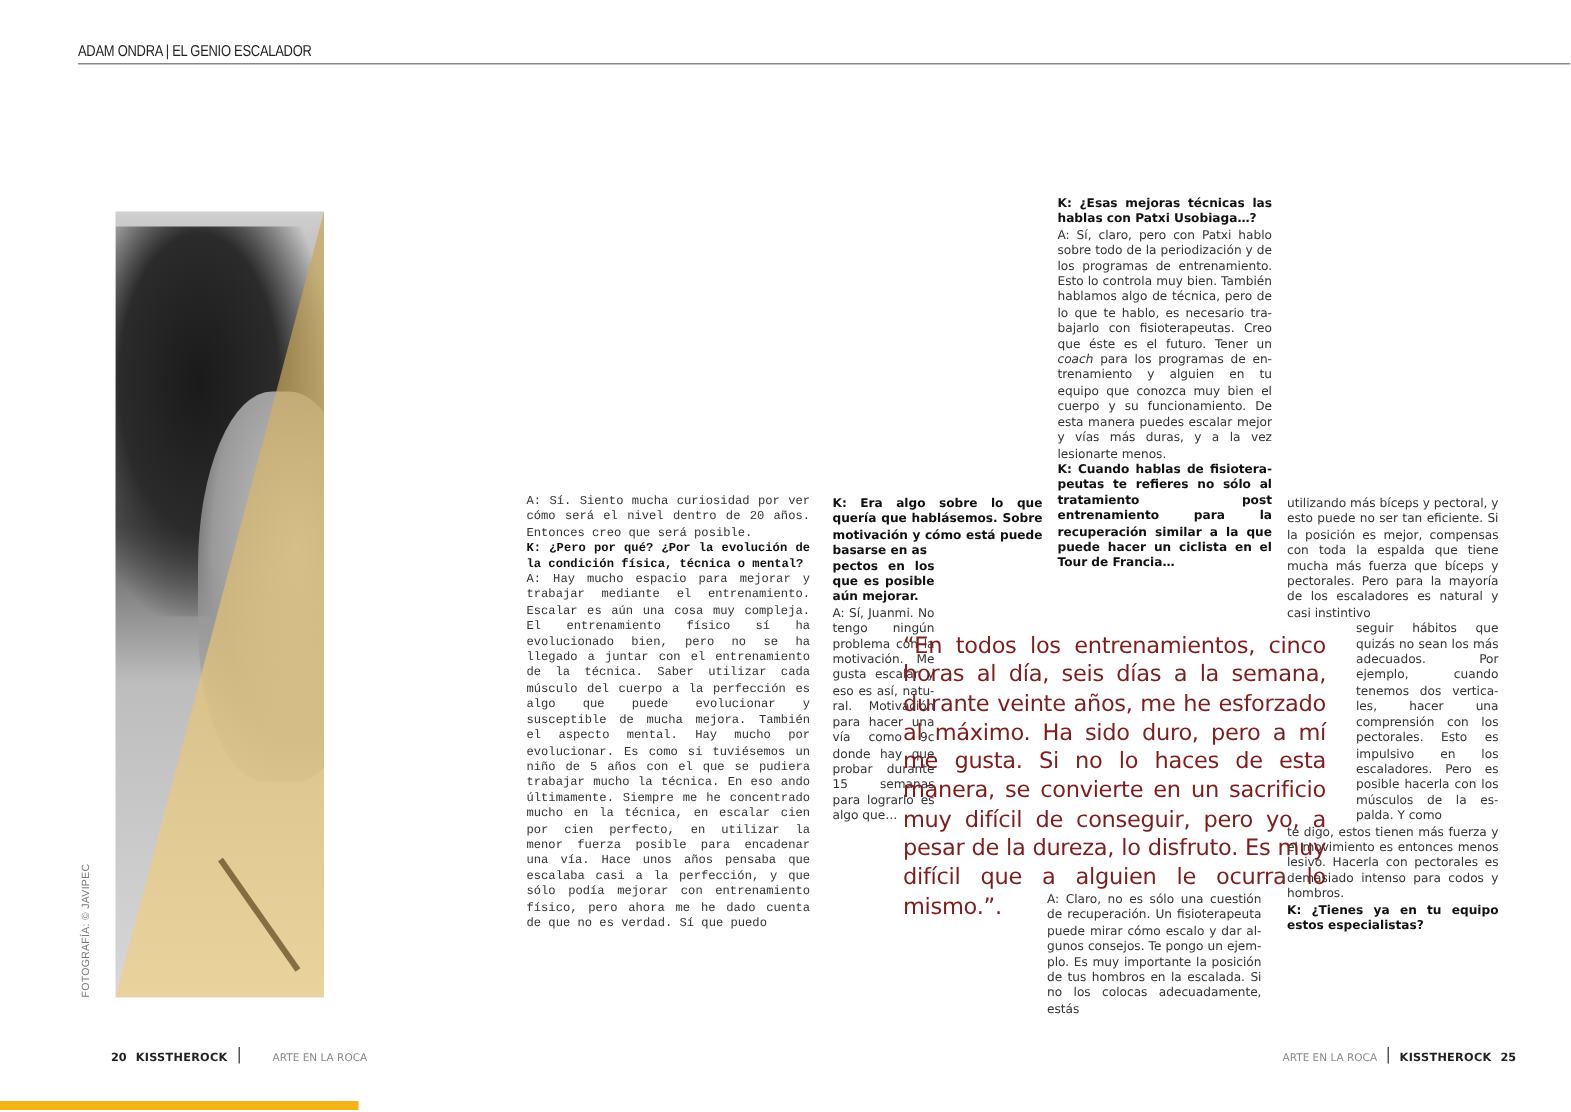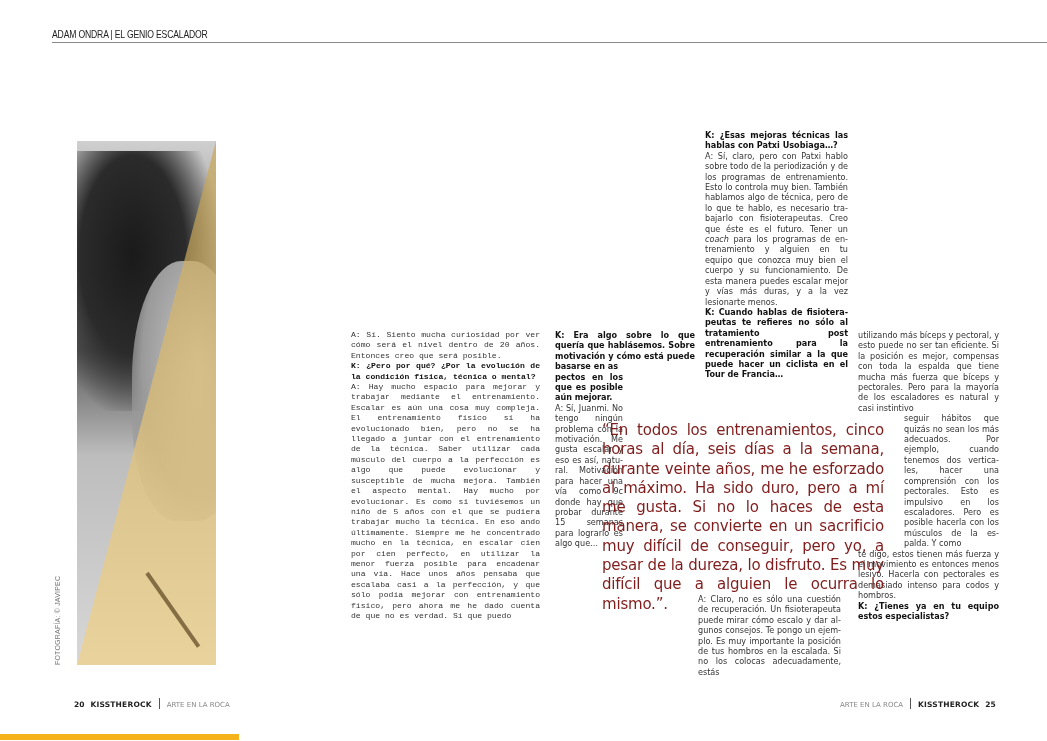--- a/index.html
+++ b/index.html
@@ -57,21 +57,21 @@
   .pullquote {
     position:absolute; left:602px; top:421px; width:282px; font-family:"DejaVu Sans", sans-serif;
     font-size:15px; line-height:19.3px; color:#7f1d1d; text-align:justify; letter-spacing:-0.2px;
   }
 
   .footer-left { position:absolute; left:74px; top:698px; font-size:7.5px; color:#222; white-space:nowrap; }
   .footer-right { position:absolute; left:840px; top:698px; font-size:7.5px; color:#222; white-space:nowrap; }
   .pg { font-weight:bold; margin-right:6px; }
   .brand { font-weight:bold; letter-spacing:0.2px; }
   .sep { display:inline-block; width:1px; height:11px; background:#555; vertical-align:-2px; margin:0 7px; }
-  .section { color:#888; font-size:7px; }
+  .section { color:#888; font-size:7px;margin-left:15px; }
   .yellow-bar { position:absolute; left:0; top:734px; width:239px; height:6px; background:#f5b319; }
 </style>
 </head>
 <body>
 
 <div class="header-label">ADAM ONDRA | EL GENIO ESCALADOR</div>
 <div class="header-rule"></div>
 
 <div class="photo">
   <div class="hair"></div>

